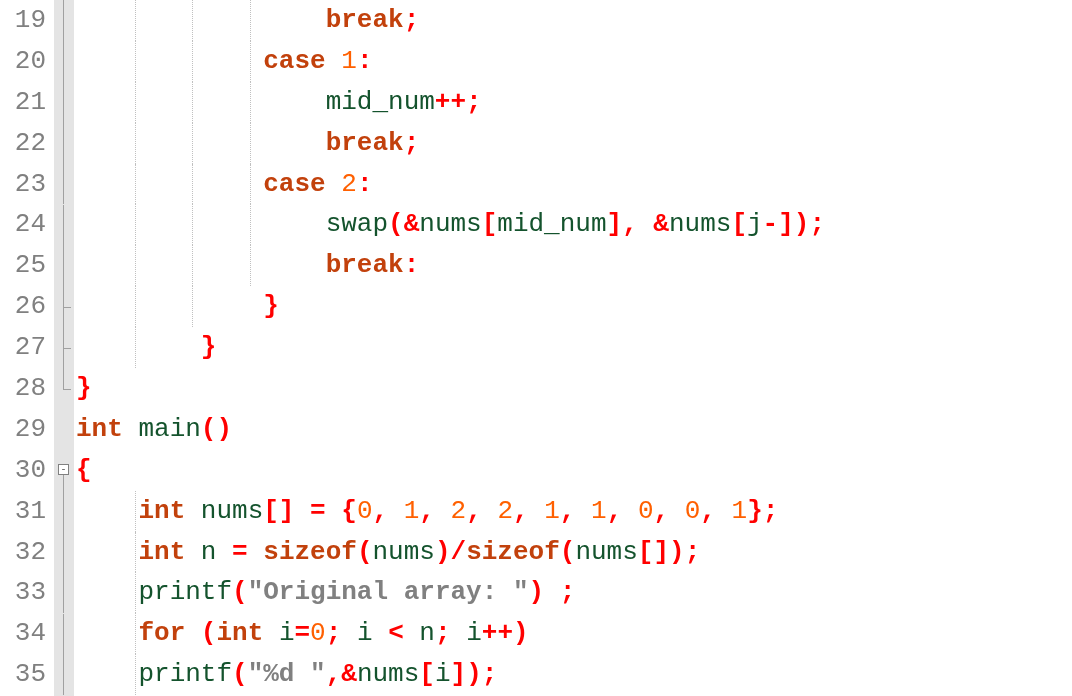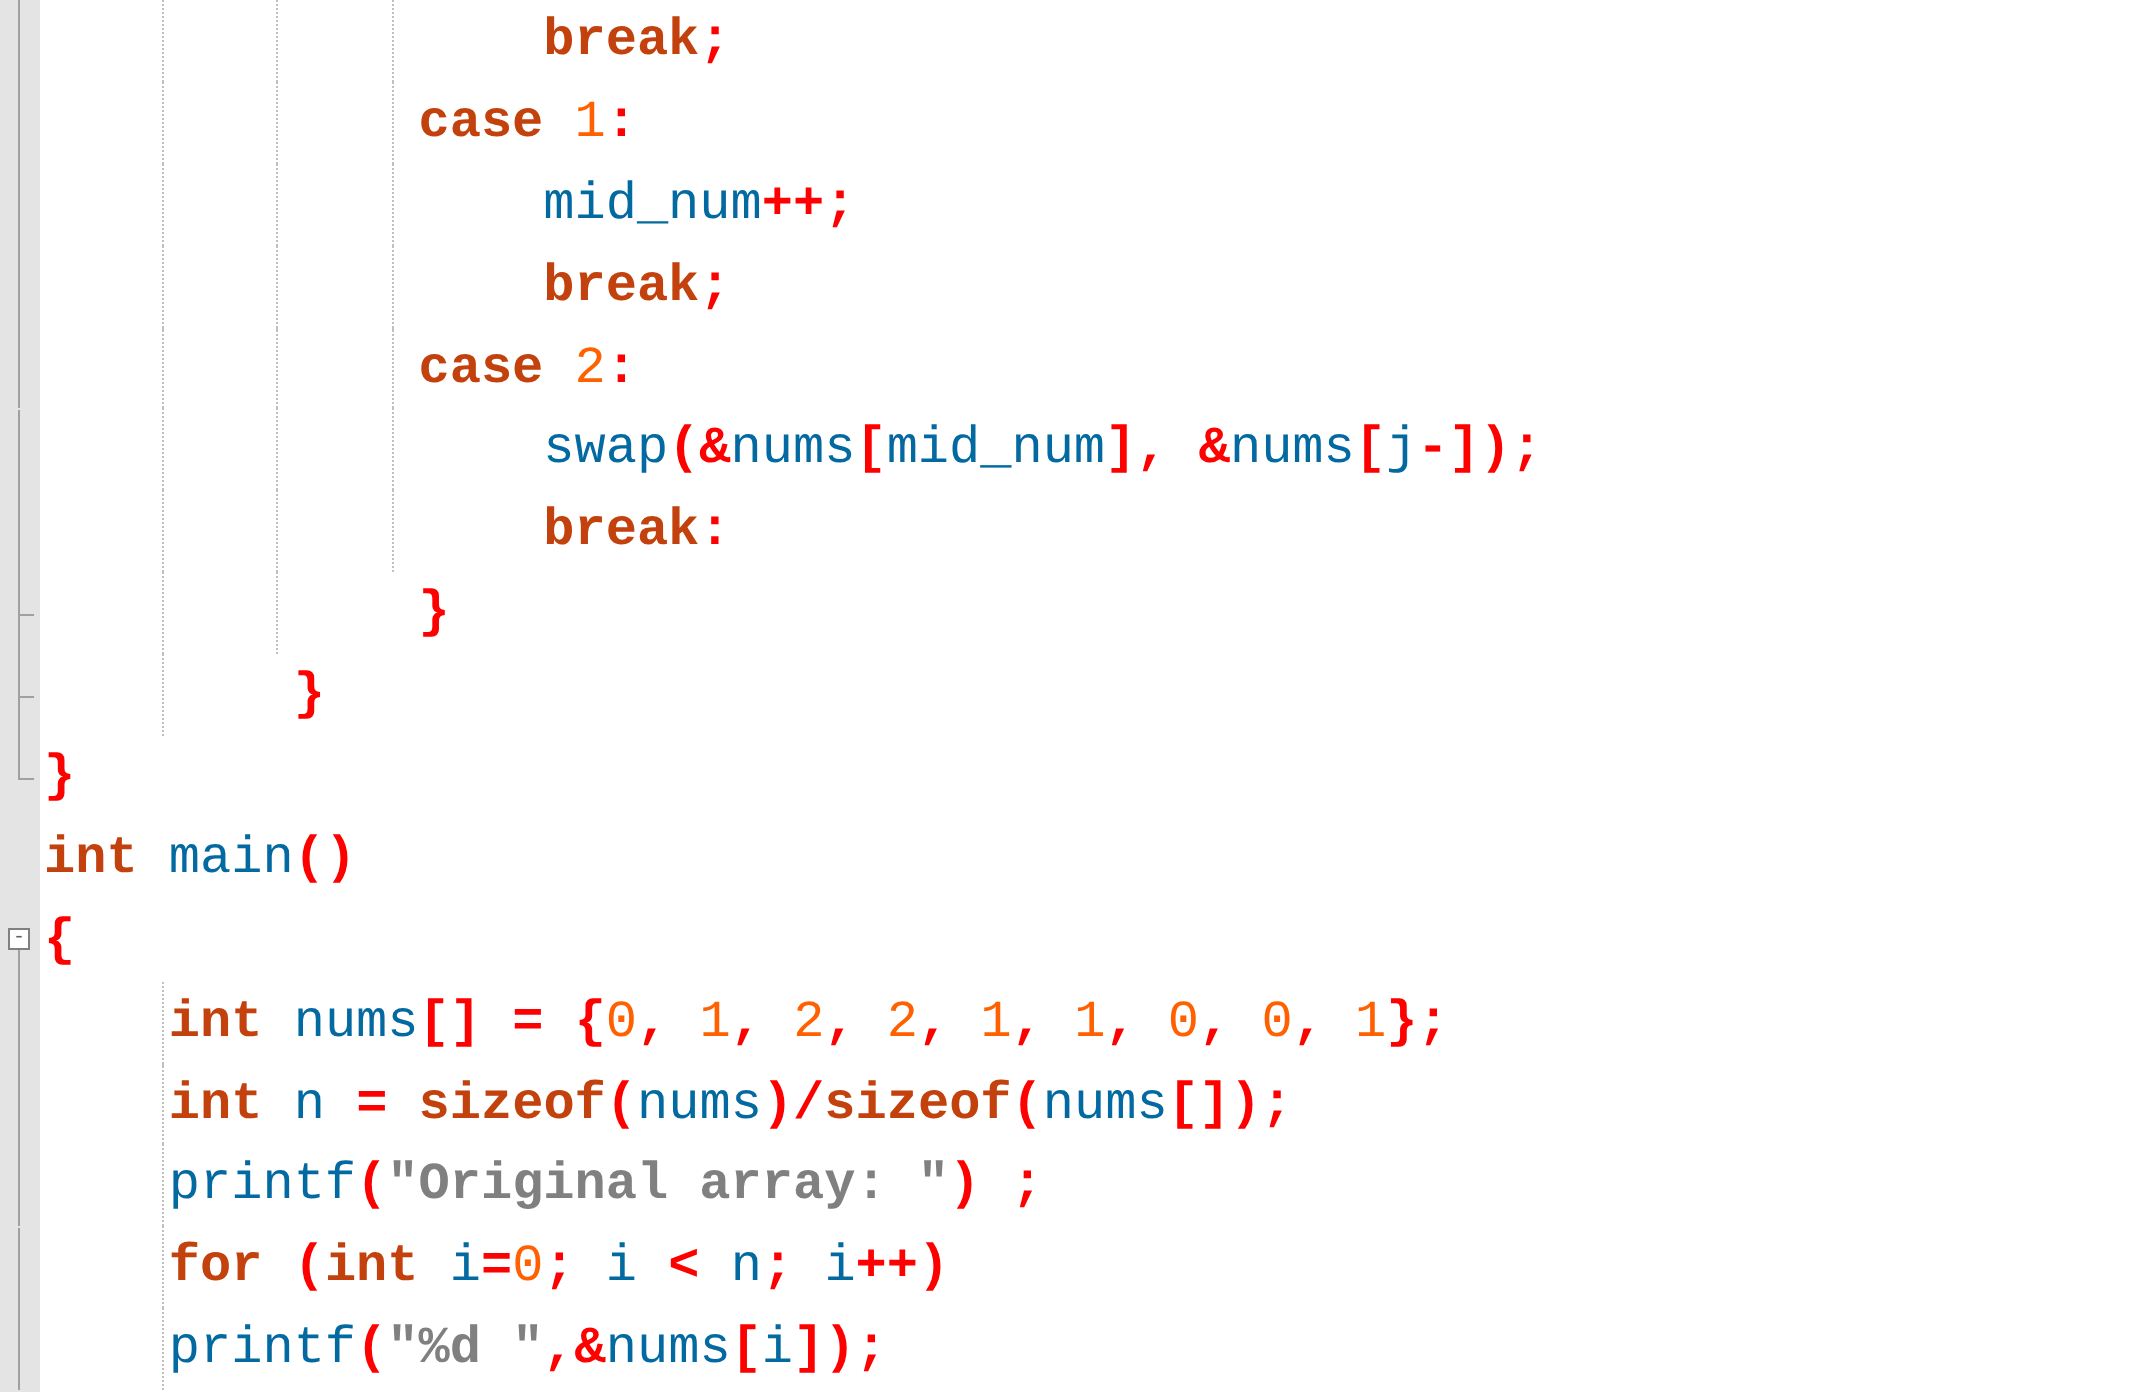--- a/index.html
+++ b/index.html
@@ -77,28 +77,47 @@
     position: absolute;
     top: 0;
     bottom: 0;
     width: 0;
     border-left: 1px dotted #c0c0c0;
   }
   .tok-kw   { color: #c2410c; font-weight: bold; }   
   .tok-num  { color: #ff6000; }                      
   .tok-op   { color: #ff0000; font-weight: bold; }                      
   .tok-brk  { color: #ff0000; font-weight: bold; }   
-  .tok-id   { color: #0369a1; }                      
+  .tok-id   { color: #14532d; }                      
   .tok-str  { color: #808080; font-weight: bold; }   
   .tok-plain{ color: #000000; }
 </style>
 </head>
 <body>
 
 <div class="editor">
+  <div class="gutter">
+      <div class="gutter-line">19</div>
+      <div class="gutter-line">20</div>
+      <div class="gutter-line">21</div>
+      <div class="gutter-line">22</div>
+      <div class="gutter-line">23</div>
+      <div class="gutter-line">24</div>
+      <div class="gutter-line">25</div>
+      <div class="gutter-line">26</div>
+      <div class="gutter-line">27</div>
+      <div class="gutter-line">28</div>
+      <div class="gutter-line">29</div>
+      <div class="gutter-line">30</div>
+      <div class="gutter-line">31</div>
+      <div class="gutter-line">32</div>
+      <div class="gutter-line">33</div>
+      <div class="gutter-line">34</div>
+      <div class="gutter-line">35</div>
+    </div>
   <div class="fold-margin">
       <div class="fold-line" style="top: 0px; height: 40.9px;"></div>
       <div class="fold-line" style="top: 40.9px; height: 40.9px;"></div>
       <div class="fold-line" style="top: 81.8px; height: 40.9px;"></div>
       <div class="fold-line" style="top: 122.7px; height: 40.9px;"></div>
       <div class="fold-line" style="top: 163.6px; height: 40.9px;"></div>
       <div class="fold-line" style="top: 204.5px; height: 40.9px;"></div>
       <div class="fold-line" style="top: 245.4px; height: 40.9px;"></div>
       <div class="fold-line" style="top: 286.3px; height: 40.9px;"></div>
       <div class="fold-corner" style="top: 306.75px;"></div>

